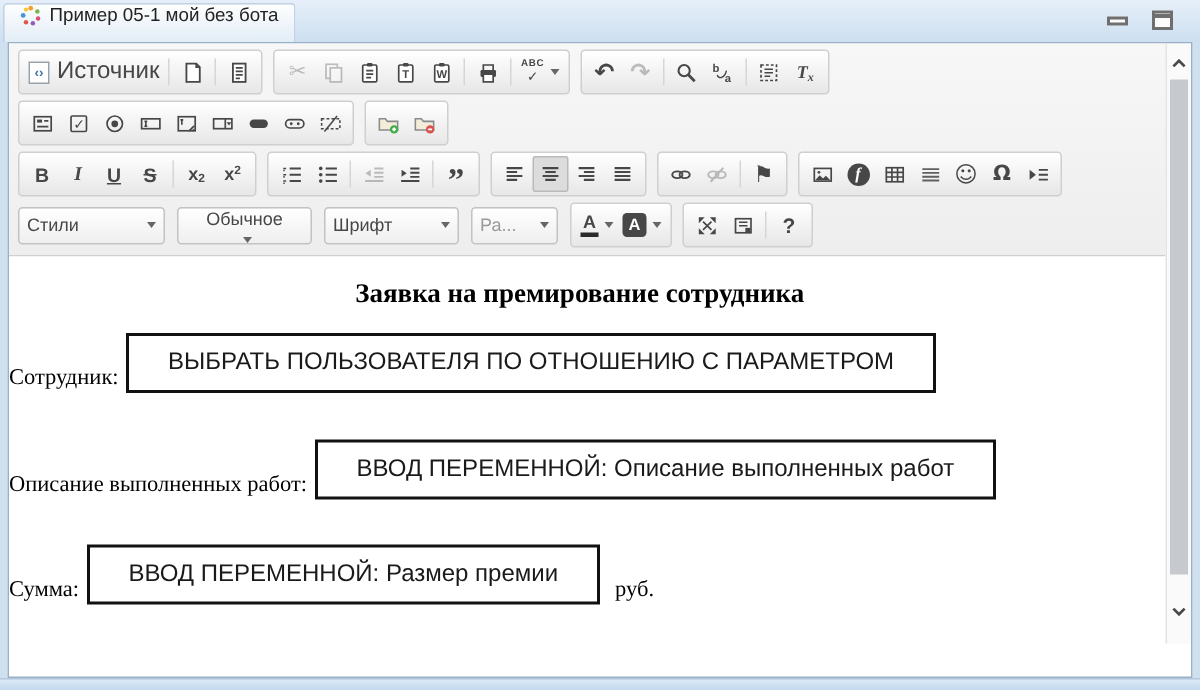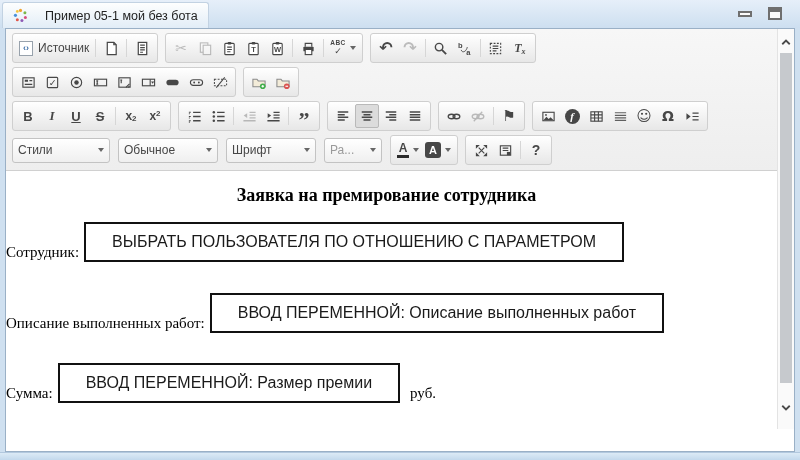--- a/index.html
+++ b/index.html
@@ -2,21 +2,21 @@
 <html><head>
 <meta charset="utf-8">
 <style>
   * { margin:0; padding:0; box-sizing:border-box; }
   html,body { width:800px; height:460px; overflow:hidden; }
   body { font-family:"Liberation Sans","DejaVu Sans",sans-serif; background:#cfe0f0; position:relative; }
 
   
   .tabbar { height:28px; display:flex; align-items:flex-end; padding:0 6px 0 2px;
             background:linear-gradient(#e6eff9,#cddff0); }
-  .etab { display:inline-flex; align-items:center; gap:17px; height:26px; padding:0 10px;
+  .etab { display:inline-flex; align-items:flex-start; gap:5px; height:26px; padding:0 10px;
           font-size:12.5px; color:#222; border:1px solid #c2d2e2; border-bottom:none;
           border-radius:3px 3px 0 0; background:linear-gradient(#fdfefe,#e2edf7); white-space:nowrap; }
   .etab.sel { background:linear-gradient(#ffffff,#f4f8fc); border-color:#9fb6cc; height:27px; }
   .tab-close { color:#94a2b2; font-size:13px; font-weight:bold; margin-left:6px; line-height:1; }
   .winbtns { margin-left:auto; display:flex; align-items:center; gap:16px; padding:0 12px 8px 0; }
   .ic-minw { width:14px; height:6px; border:2px solid #6f6f6f; background:#fbfbfb; }
   .ic-maxw { width:14px; height:13px; border:2px solid #6f6f6f; background:#fbfbfb; box-shadow:inset 0 3px 0 #6f6f6f; }
 
   
   .panel { position:absolute; left:5px; right:5px; top:28px; bottom:8px;
@@ -124,21 +124,21 @@
   <div class="panel">
     <div class="editor">
       <div class="editor-inner">
 
         <div class="toolbar">
 
           <div class="trow">
             <span class="tg">
               <span class="tbtn">
                 <span class="pgbox">‹›</span>
-                <span style="margin-left:5px;font-size:12px;">Источник</span>
+                <span style="margin-left:5px;font-size:16px;">Источник</span>
               </span>
               <span class="tsep"></span>
               <span class="tbtn">
                 <svg width="15" height="15" viewBox="0 0 16 16" fill="none" stroke="currentColor" stroke-width="1.3">
                     <path d="M3.5 1.5h7l2.5 2.5v10.5h-9.5z" fill="#fff"></path>
                     <path d="M10.5 1.5v2.5h2.5"></path>
                   </svg>
               </span>
               <span class="tsep"></span>
               <span class="tbtn">
@@ -454,21 +454,21 @@
                   </svg>
               </span>
             </span>
           </div>
 
           <div class="trow">
             <span class="combo" style="width:98px;">
               <span>Стили</span>
                 <span class="caret"></span>
             </span>
-            <span class="combo" style="width:100px;">
+            <span class="combo" style="width:90px;flex-direction:column;">
               <span>Обычное</span>
                 <span class="caret"></span>
             </span>
             <span class="combo" style="width:90px;">
               <span>Шрифт</span>
                 <span class="caret"></span>
             </span>
             <span class="combo" style="width:58px;">
               <span class="muted">Ра...</span>
                 <span class="caret"></span>

